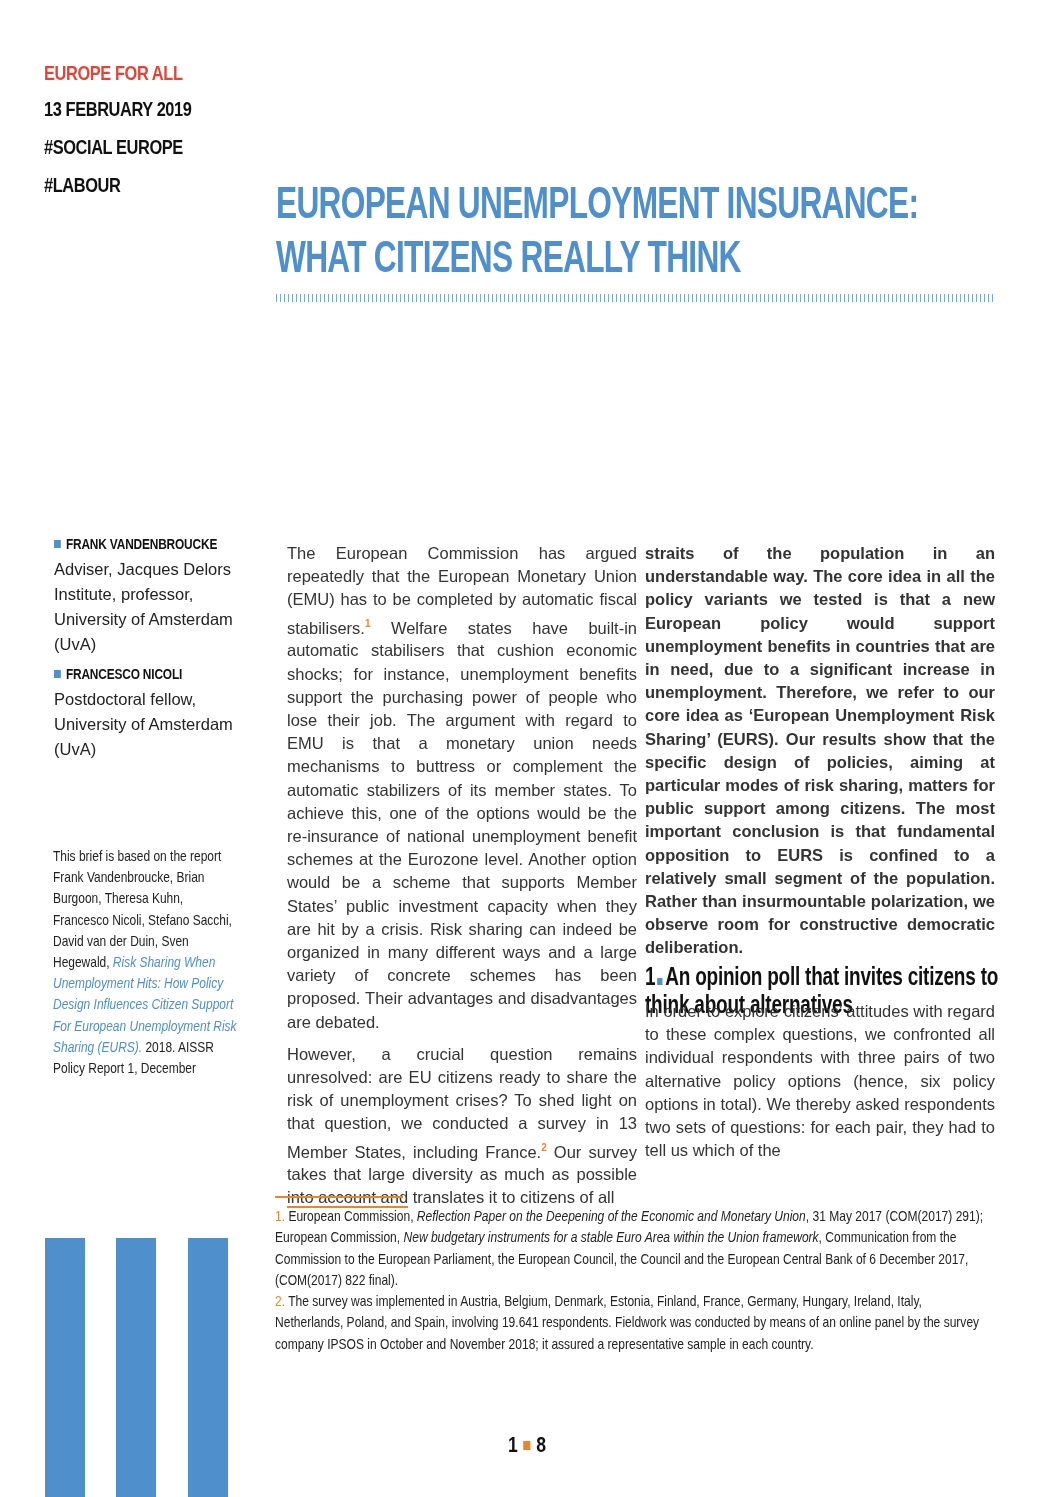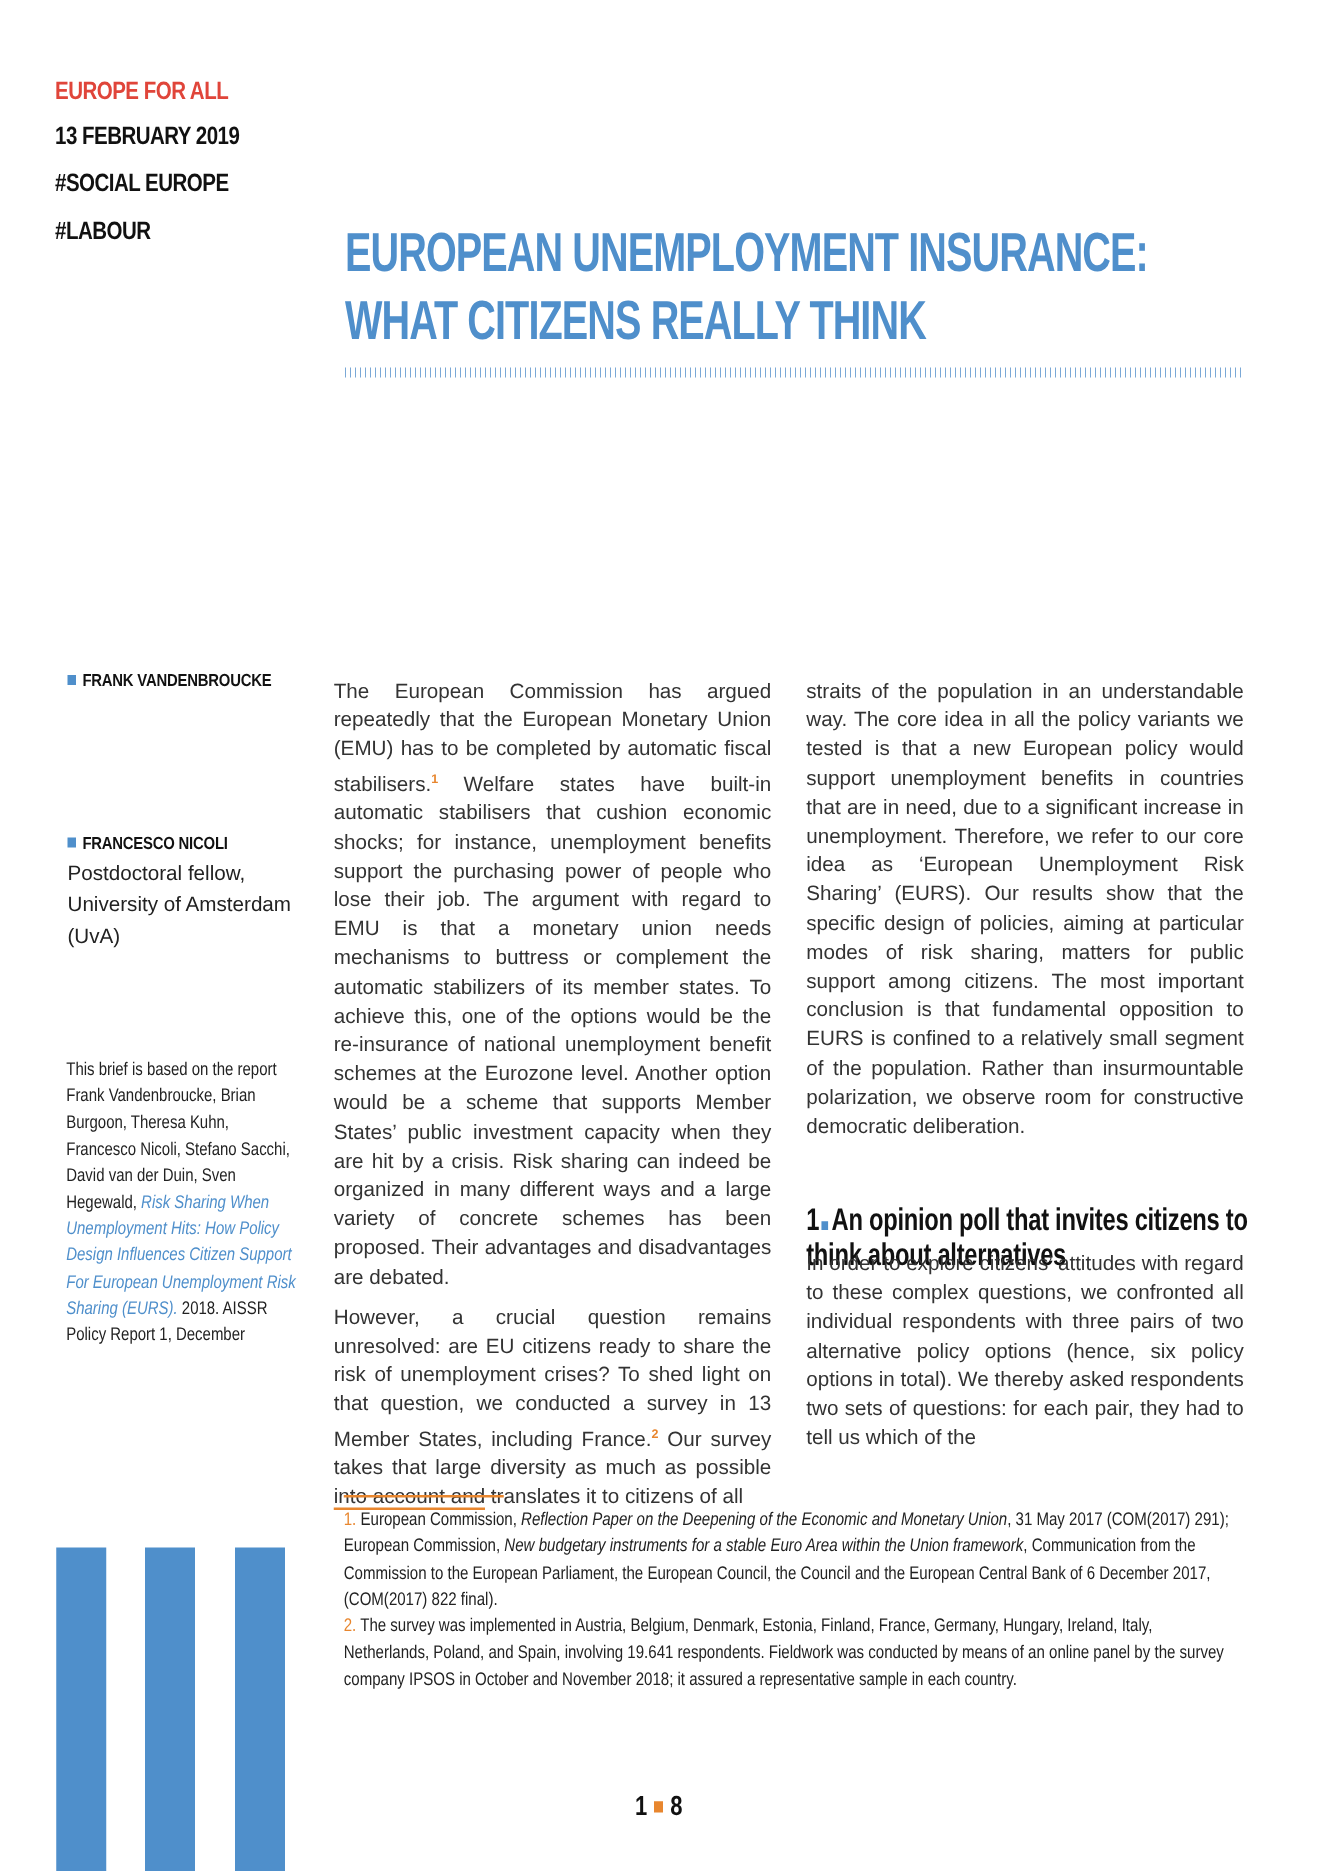--- a/index.html
+++ b/index.html
@@ -20,22 +20,22 @@
   .author .name { font-weight: bold; font-size: 14px; display: block; white-space: nowrap; transform: scaleX(0.85); transform-origin: left top; letter-spacing: -0.2px; color:#111; }
   .author .name .sq { display: inline-block; width: 8px; height: 8px; background: #4f8fcb; margin-right: 6px; vertical-align: 1px; }
   .a1 { top: 532px; }
   .a2 { top: 662px; }
 
   .brief { position: absolute; left: 53px; top: 846px; width: 230px; font-size: 14.6px; line-height: 21.2px; color: #222; transform: scaleX(0.82); transform-origin: left top; }
   .brief .link { color: #4f8fcb; font-style: italic; }
 
   .col { position: absolute; width: 350px; font-size: 16.5px; line-height: 23.2px; color: #333; text-align: justify; }
   .col p { margin: 0 0 9px 0; }
-  .col1 { left: 267px; top: 542px; }
-  .col2 { left: 645px; top: 542px; }
+  .col1 { left: 287px; top: 542px; }
+  .col2 { left: 645px; top: 542px; font-weight: bold; }
   sup.fn { color: #e8862e; font-size: 10px; font-weight: bold; }
   .ul { border-bottom: 2px solid #e8862e; }
 
   .section-head { position: absolute; left: 645px; top: 962px; width: 470px; font-weight: bold; font-size: 25px; line-height: 28px; color: #111; transform: scaleX(0.76); transform-origin: left top; letter-spacing: -0.3px; }
   .section-head .dot { display: inline-block; width: 7px; height: 7px; background: #4f8fcb; margin: 0 4px 0 2px; }
   .col2b { left: 645px; top: 1000px; }
 
   .fn-rule { position: absolute; left: 275px; top: 1196px; width: 128px; height: 2px; background: #e8862e; }
   .footnotes { position: absolute; left: 275px; top: 1206px; width: 870px; font-size: 14.6px; line-height: 21.3px; color: #222; transform: scaleX(0.825); transform-origin: left top; }
   .footnotes .num { color: #e8862e; }
@@ -54,20 +54,21 @@
 <div class="tag t2">13 FEBRUARY 2019</div>
 <div class="tag t3">#SOCIAL EUROPE</div>
 <div class="tag t4">#LABOUR</div>
 
 <div class="title l1">EUROPEAN UNEMPLOYMENT INSURANCE:</div>
 <div class="title l2">WHAT CITIZENS REALLY THINK</div>
 <div class="hatch"></div>
 
 <div class="author a1">
   <span class="name"><span class="sq"></span><span>FRANK VANDENBROUCKE</span></span>
+  <span>Adviser, Jacques Delors Institute, professor, University of Amsterdam (UvA)</span>
 </div>
 <div class="author a2">
   <span class="name"><span class="sq"></span><span>FRANCESCO NICOLI</span></span>
   <span>Postdoctoral fellow, University of Amsterdam (UvA)</span>
 </div>
 
 <div class="brief">
   <span>This brief is based on the report Frank Vandenbroucke, Brian Burgoon, Theresa Kuhn, Francesco Nicoli, Stefano Sacchi, David van der Duin, Sven Hegewald, </span><span class="link">Risk Sharing When Unemployment Hits: How Policy Design Influences Citizen Support For European Unemployment Risk Sharing (EURS).</span><span> 2018. AISSR Policy Report 1, December</span>
 </div>
 

